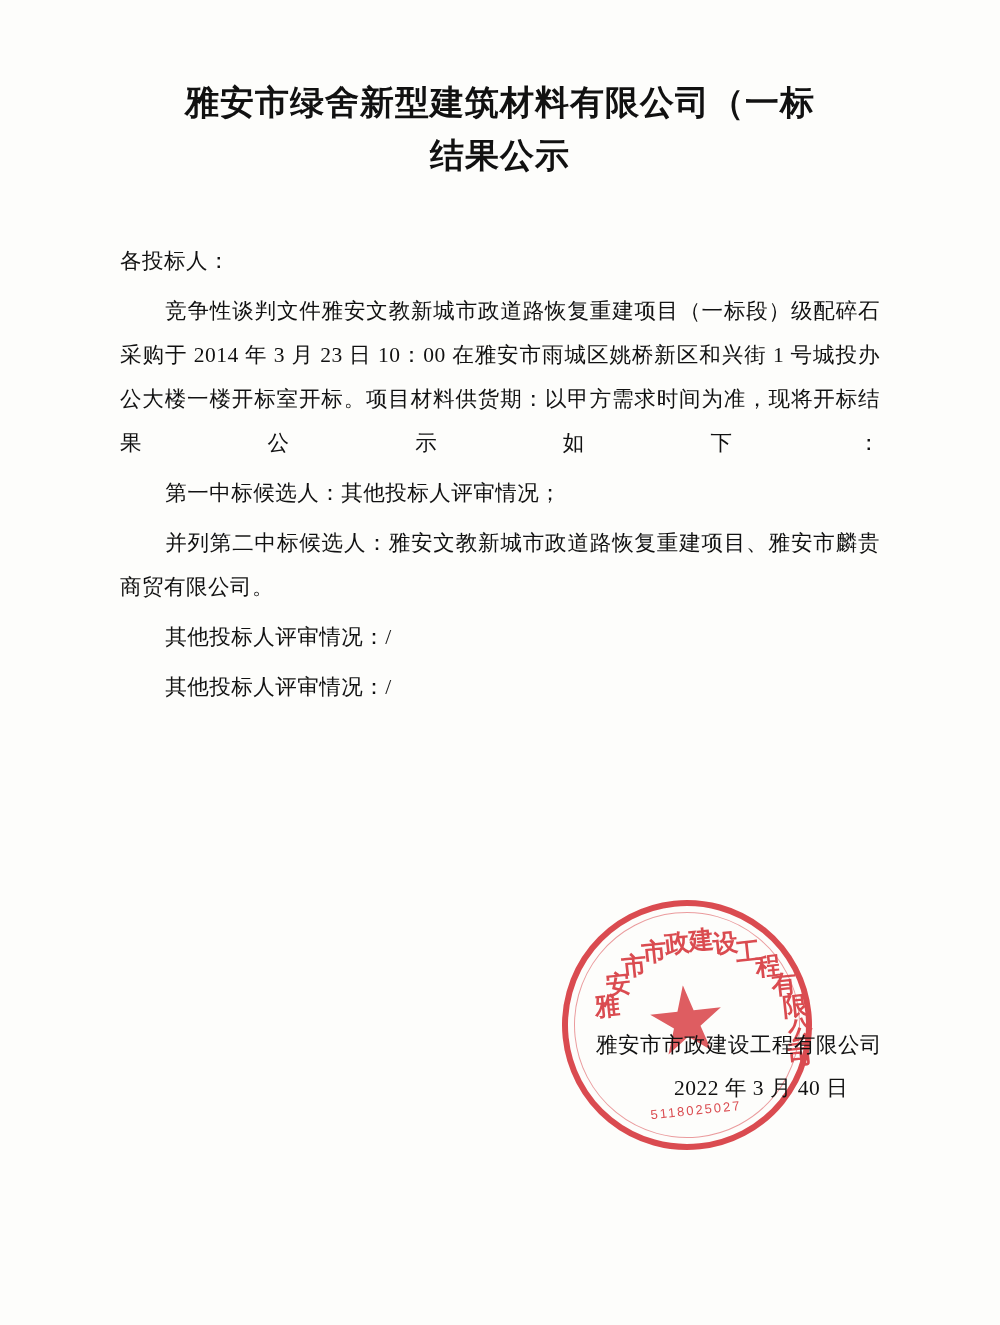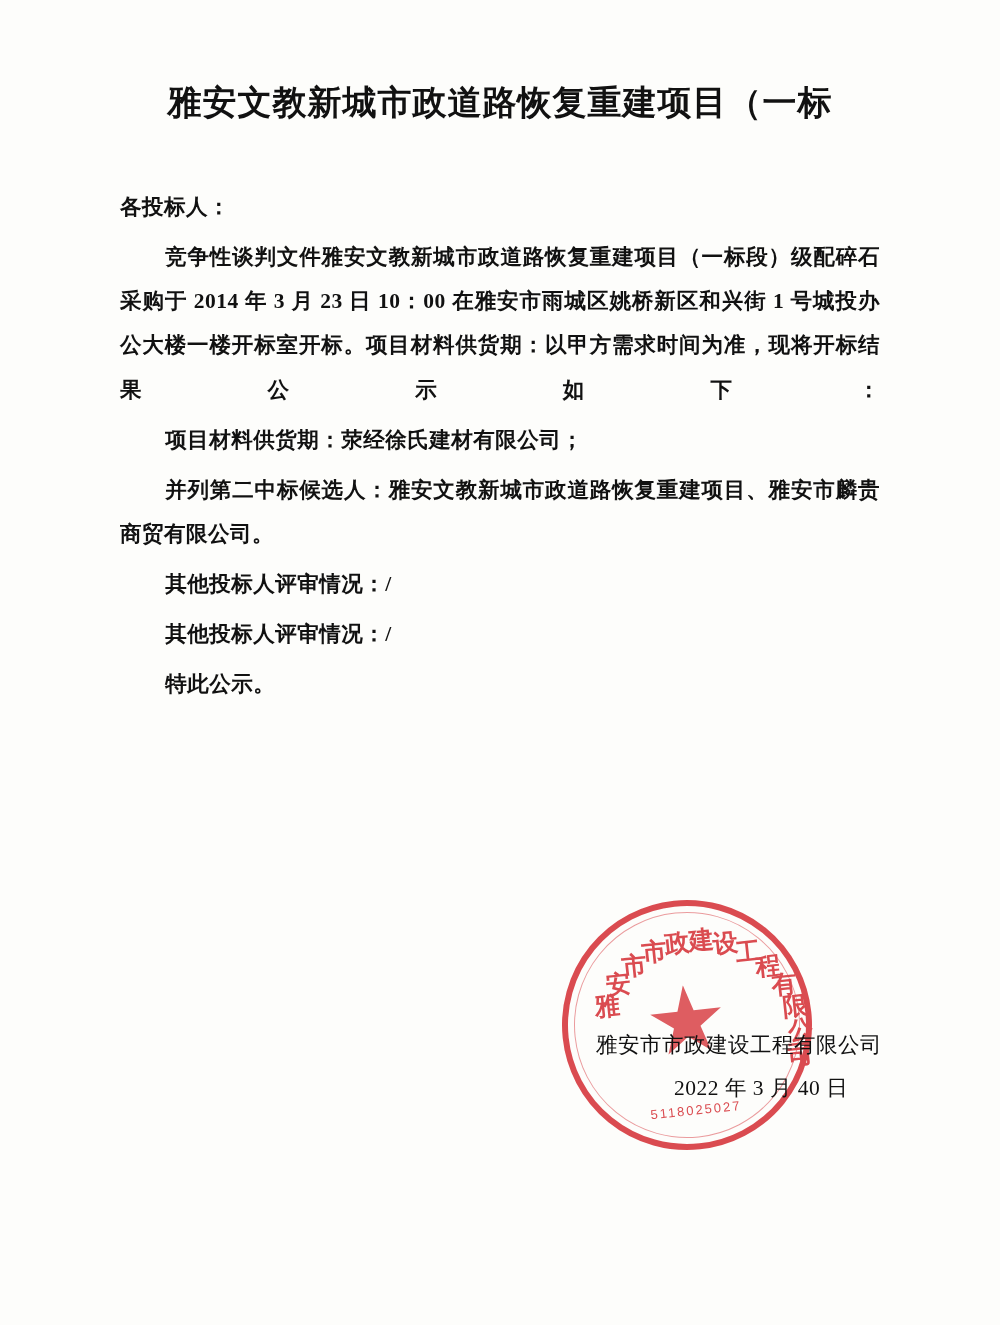--- a/index.html
+++ b/index.html
@@ -44,21 +44,20 @@
   .body-block {
     margin-top: 58px;
     font-size: 21.5px;
     line-height: 2.05;
     text-align: justify;
     text-justify: inter-ideograph;
     letter-spacing: 0.5px;
   }
   .para {
     margin: 0 0 6px 0;
-    font-weight: bold;
   }
   .indent-1 {
     text-indent: 0;
   }
   .indent-2 {
     text-indent: 2.1em;
   }
   .para-justify {
     text-align: justify;
     text-align-last: left;
@@ -145,39 +144,39 @@
     letter-spacing: 2px;
     font-family: "Liberation Sans", sans-serif;
   }
 </style>
 </head>
 <body>
 
 <div class="page">
 
   <div class="doc-title">
-    <span class="title-line l1">雅安文教新城市政道路恢复重建项目（一标</span>
+    <span class="title-line l1">雅安市绿舍新型建筑材料有限公司（一标</span>
+    <span class="title-line l3">结果公示</span>
   </div>
 
   <div class="body-block">
 
     <p class="para indent-1">各投标人：</p>
 
     <p class="para indent-2 para-spread">竞争性谈判文件雅安文教新城市政道路恢复重建项目（一标段）级配碎石采购于 2014 年 3 月 23 日 10：00 在雅安市雨城区姚桥新区和兴街 1 号城投办公大楼一楼开标室开标。项目材料供货期：以甲方需求时间为准，现将开标结果公示如下：</p>
 
-    <p class="para indent-2">项目材料供货期：荥经徐氏建材有限公司；</p>
+    <p class="para indent-2">第一中标候选人：其他投标人评审情况；</p>
 
     <p class="para indent-2 para-justify">并列第二中标候选人：雅安文教新城市政道路恢复重建项目、雅安市麟贵商贸有限公司。</p>
 
     <p class="para indent-2">其他投标人评审情况：/</p>
 
     <p class="para indent-2">其他投标人评审情况：/</p>
 
 
-    <p class="para indent-2">特此公示。</p>
 
   </div>
 
   <div class="seal">
     <div class="seal-star"></div>
     <div class="seal-text">
       <span style="transform: rotate(-64deg) translate(0,-100px) rotate(64deg);">雅</span>
       <span style="transform: rotate(-50deg) translate(0,-100px) rotate(50deg);">安</span>
       <span style="transform: rotate(-36deg) translate(0,-100px) rotate(36deg);">市</span>
       <span style="transform: rotate(-22deg) translate(0,-100px) rotate(22deg);">市</span>

